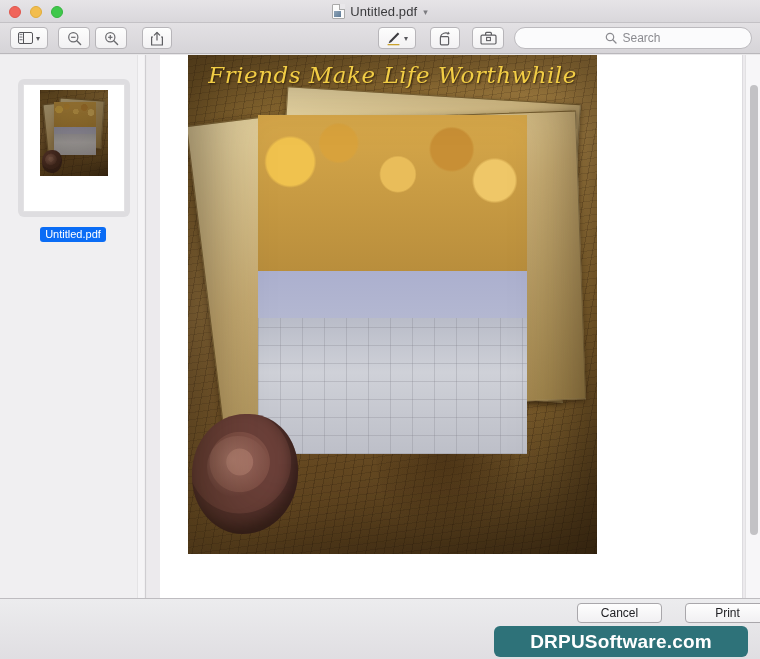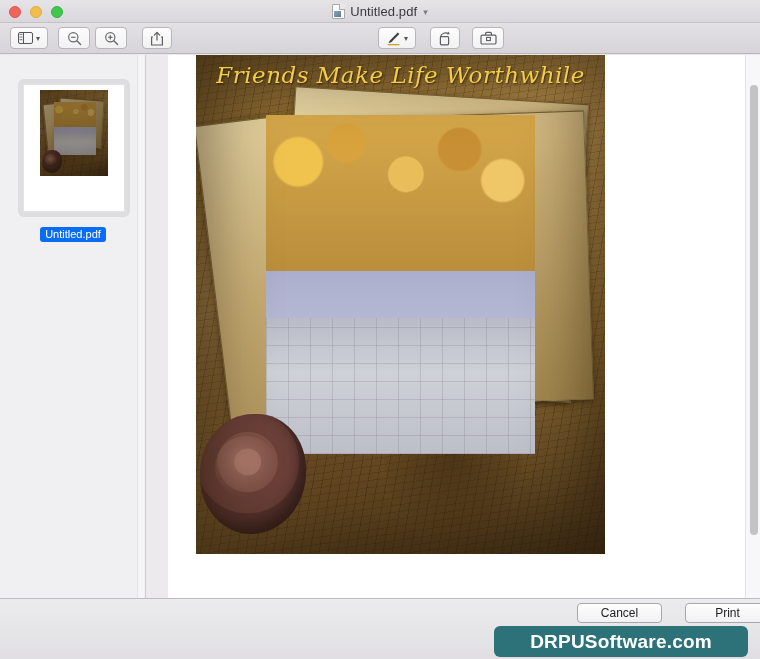--- a/index.html
+++ b/index.html
@@ -139,21 +139,21 @@
   }
 
   
   #docpane {
     position: absolute; left: 147px; top: 55px;
     width: 613px; height: 543px;
     background: #eceaed;
     overflow: hidden;
   }
   #page {
-    position: absolute; left: 21px; top: 0;
+    position: absolute; left: 13px; top: 0;
     width: 583px; height: 543px;
     background: #ffffff;
     border-right: 1px solid #dddbdf;
   }
   #page-image {
     position: absolute; left: 28px; top: 0;
     width: 409px; height: 499px;
   }
 
   
@@ -408,20 +408,29 @@
     <div class="tbtn" id="btn-toolbox">
       <span>
         <svg width="17" height="14" viewBox="0 0 17 14">
           <rect x="1.0" y="4.2" width="15" height="8.8" rx="1.2" fill="none" stroke="#5e5e62" stroke-width="1.2"></rect>
           <path d="M5.6 4.0 V2.4 A1 1 0 0 1 6.6 1.4 H10.4 A1 1 0 0 1 11.4 2.4 V4.0" fill="none" stroke="#5e5e62" stroke-width="1.2"></path>
           <rect x="6.6" y="6.4" width="3.8" height="3.2" fill="none" stroke="#5e5e62" stroke-width="1.1"></rect>
         </svg>
       </span>
     </div>
 
+    <div id="searchfield">
+      <span>
+        <svg width="12" height="12" viewBox="0 0 12 12">
+          <circle cx="5" cy="5" r="3.7" fill="none" stroke="#8b8b90" stroke-width="1.2"></circle>
+          <line x1="7.8" y1="7.8" x2="11" y2="11" stroke="#8b8b90" stroke-width="1.3" stroke-linecap="round"></line>
+        </svg>
+      </span>
+      <span id="search-placeholder">Search</span>
+    </div>
   </div>
 
   <div id="sidebar">
 
     <div id="thumb-wrap">
       <div id="thumb-page">
         <div id="thumb-img" class="collage">
           <div class="script"></div>
           <div class="card" style="left:8%; top:14%; width:62%; height:58%; transform:rotate(-6deg);"></div>
           <div class="card" style="left:26%; top:10%; width:66%; height:56%; transform:rotate(4deg);"></div>

